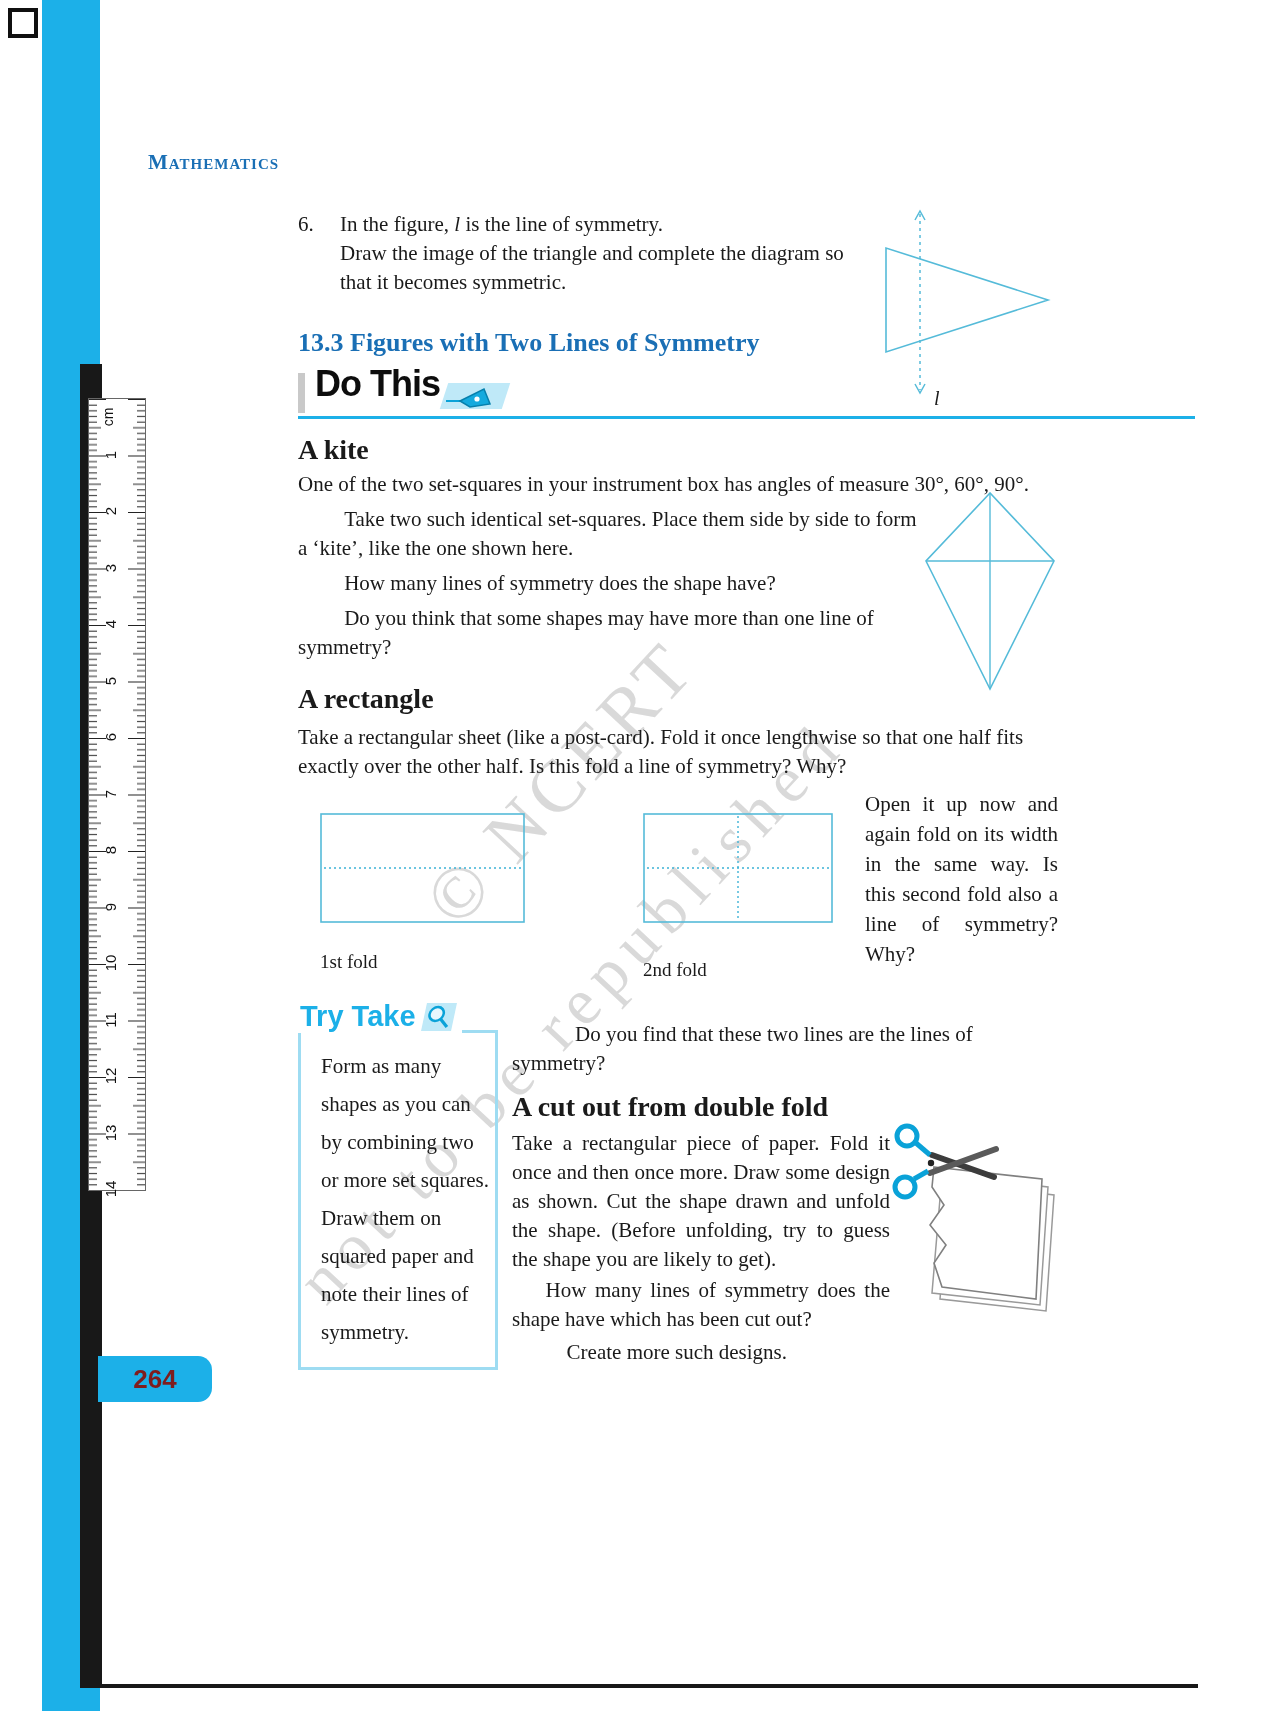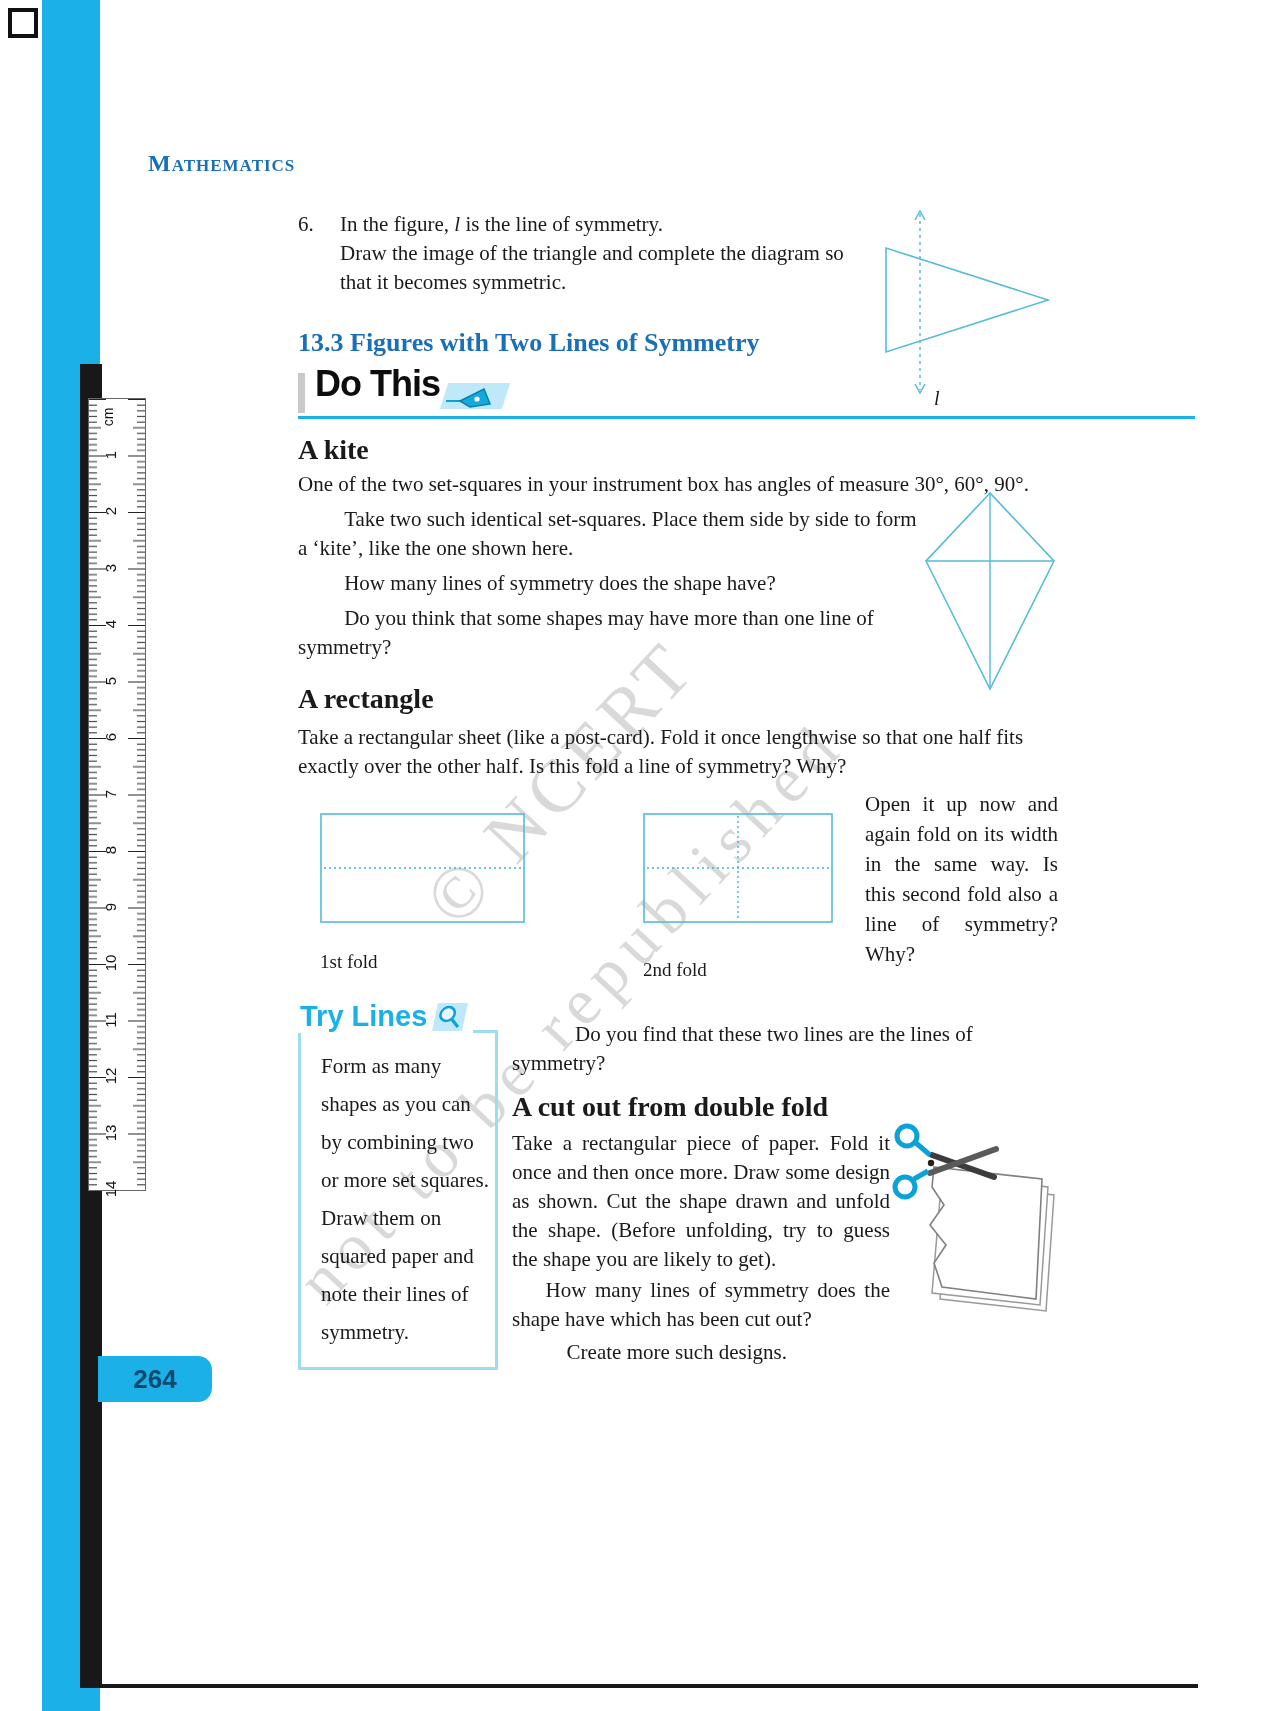--- a/index.html
+++ b/index.html
@@ -12,29 +12,29 @@
   
   .crop { position:absolute; left:8px; top:8px; width:30px; height:30px; border:4px solid #101010; background:#fff; z-index:1; }
   .band { position:absolute; left:42px; top:0; width:58px; height:1711px; background:var(--cyan); z-index:1; }
   .spine { position:absolute; left:80px; top:364px; width:22px; height:1322px; background:#181818; z-index:2; }
   .bottomrule { position:absolute; left:80px; top:1684px; width:1118px; height:4px; background:#181818; z-index:2; }
   .ruler { position:absolute; left:88px; top:398px; width:58px; height:793px; background:#fff; border:1px solid #666; z-index:3; }
   .rn { position:absolute; left:12px; width:22px; height:20px; text-align:center;
         font-family:"Liberation Sans", sans-serif; font-size:15px; color:#111; transform:rotate(-90deg); }
   .rcm { position:absolute; left:10px; top:10px; font-family:"Liberation Sans", sans-serif; font-size:14px; color:#111; transform:rotate(-90deg); }
   .badge { position:absolute; left:98px; top:1356px; width:114px; height:46px; background:var(--cyan);
-           border-radius:0 14px 14px 0; color:#0c4a6e; font-family:"Liberation Sans", sans-serif;
+           border-radius:0 14px 14px 0; color:#7f1d1d; font-family:"Liberation Sans", sans-serif;
            font-weight:bold; font-size:26px; display:flex; align-items:center; justify-content:center; z-index:4; }
   
   .wm { position:absolute; color:var(--watermark-gray); opacity:.8; white-space:nowrap; z-index:1; pointer-events:none; }
   .wm1 { left:408px; top:884px; font-size:74px; letter-spacing:6px; transform:rotate(-47deg); transform-origin:0 0; }
   .wm2 { left:282px; top:1266px; font-size:66px; letter-spacing:10px; transform:rotate(-47deg); transform-origin:0 0; }
   
   .header { position:absolute; left:148px; top:150px; color:var(--heading-blue); font-weight:bold;
-            font-variant:small-caps; font-size:24px; letter-spacing:1px; z-index:2; }
+            font-variant:small-caps; font-size:21px; letter-spacing:1px; z-index:2; }
   
   .content { position:absolute; left:298px; top:210px; width:762px; z-index:2; font-size:21px; line-height:29px; }
   .item6 { display:flex; gap:16px; }
   .item6 .num { width:26px; }
   .item6 .txt { width:522px; }
   .fig-triangle { position:absolute; left:878px; top:204px; z-index:2; }
   .sec-head { margin-top:30px; color:var(--heading-blue); font-size:26px; font-weight:bold; line-height:32px; }
   
   .dothis { position:relative; margin-top:12px; height:48px; }
   .dothis .gbar { position:absolute; left:0; top:2px; width:7px; height:40px; background:#c9c9c9; }
@@ -199,21 +199,21 @@
           <line x1="95" y1="3" x2="95" y2="107" stroke="var(--dot-line)" stroke-width="1.4" stroke-dasharray="2,3"></line>
         </svg>
         <div class="figlabel low">2nd fold</div>
       </div>
       <div class="figcol3">Open it up now and again fold on its width in the same way. Is this second fold also a line of symmetry? Why?</div>
     </div>
 
     <div class="botrow">
       <div class="trywrap">
         <div class="trylbl">
-          <span>Try Lines</span>
+          <span>Try Take</span>
           <span class="tryicon">
             <svg width="26" height="26">
               <circle cx="10" cy="10" r="7" fill="#e8f7fd" stroke="#0aa2d8" stroke-width="2.5"></circle>
               <line x1="15" y1="15" x2="23" y2="23" stroke="#0aa2d8" stroke-width="3"></line>
             </svg>
           </span>
         </div>
         <div class="trybox">Form as many shapes as you can by combining two or more set squares.  Draw them on squared paper and note their lines of symmetry.</div>
       </div>
       <div class="rightcol">

